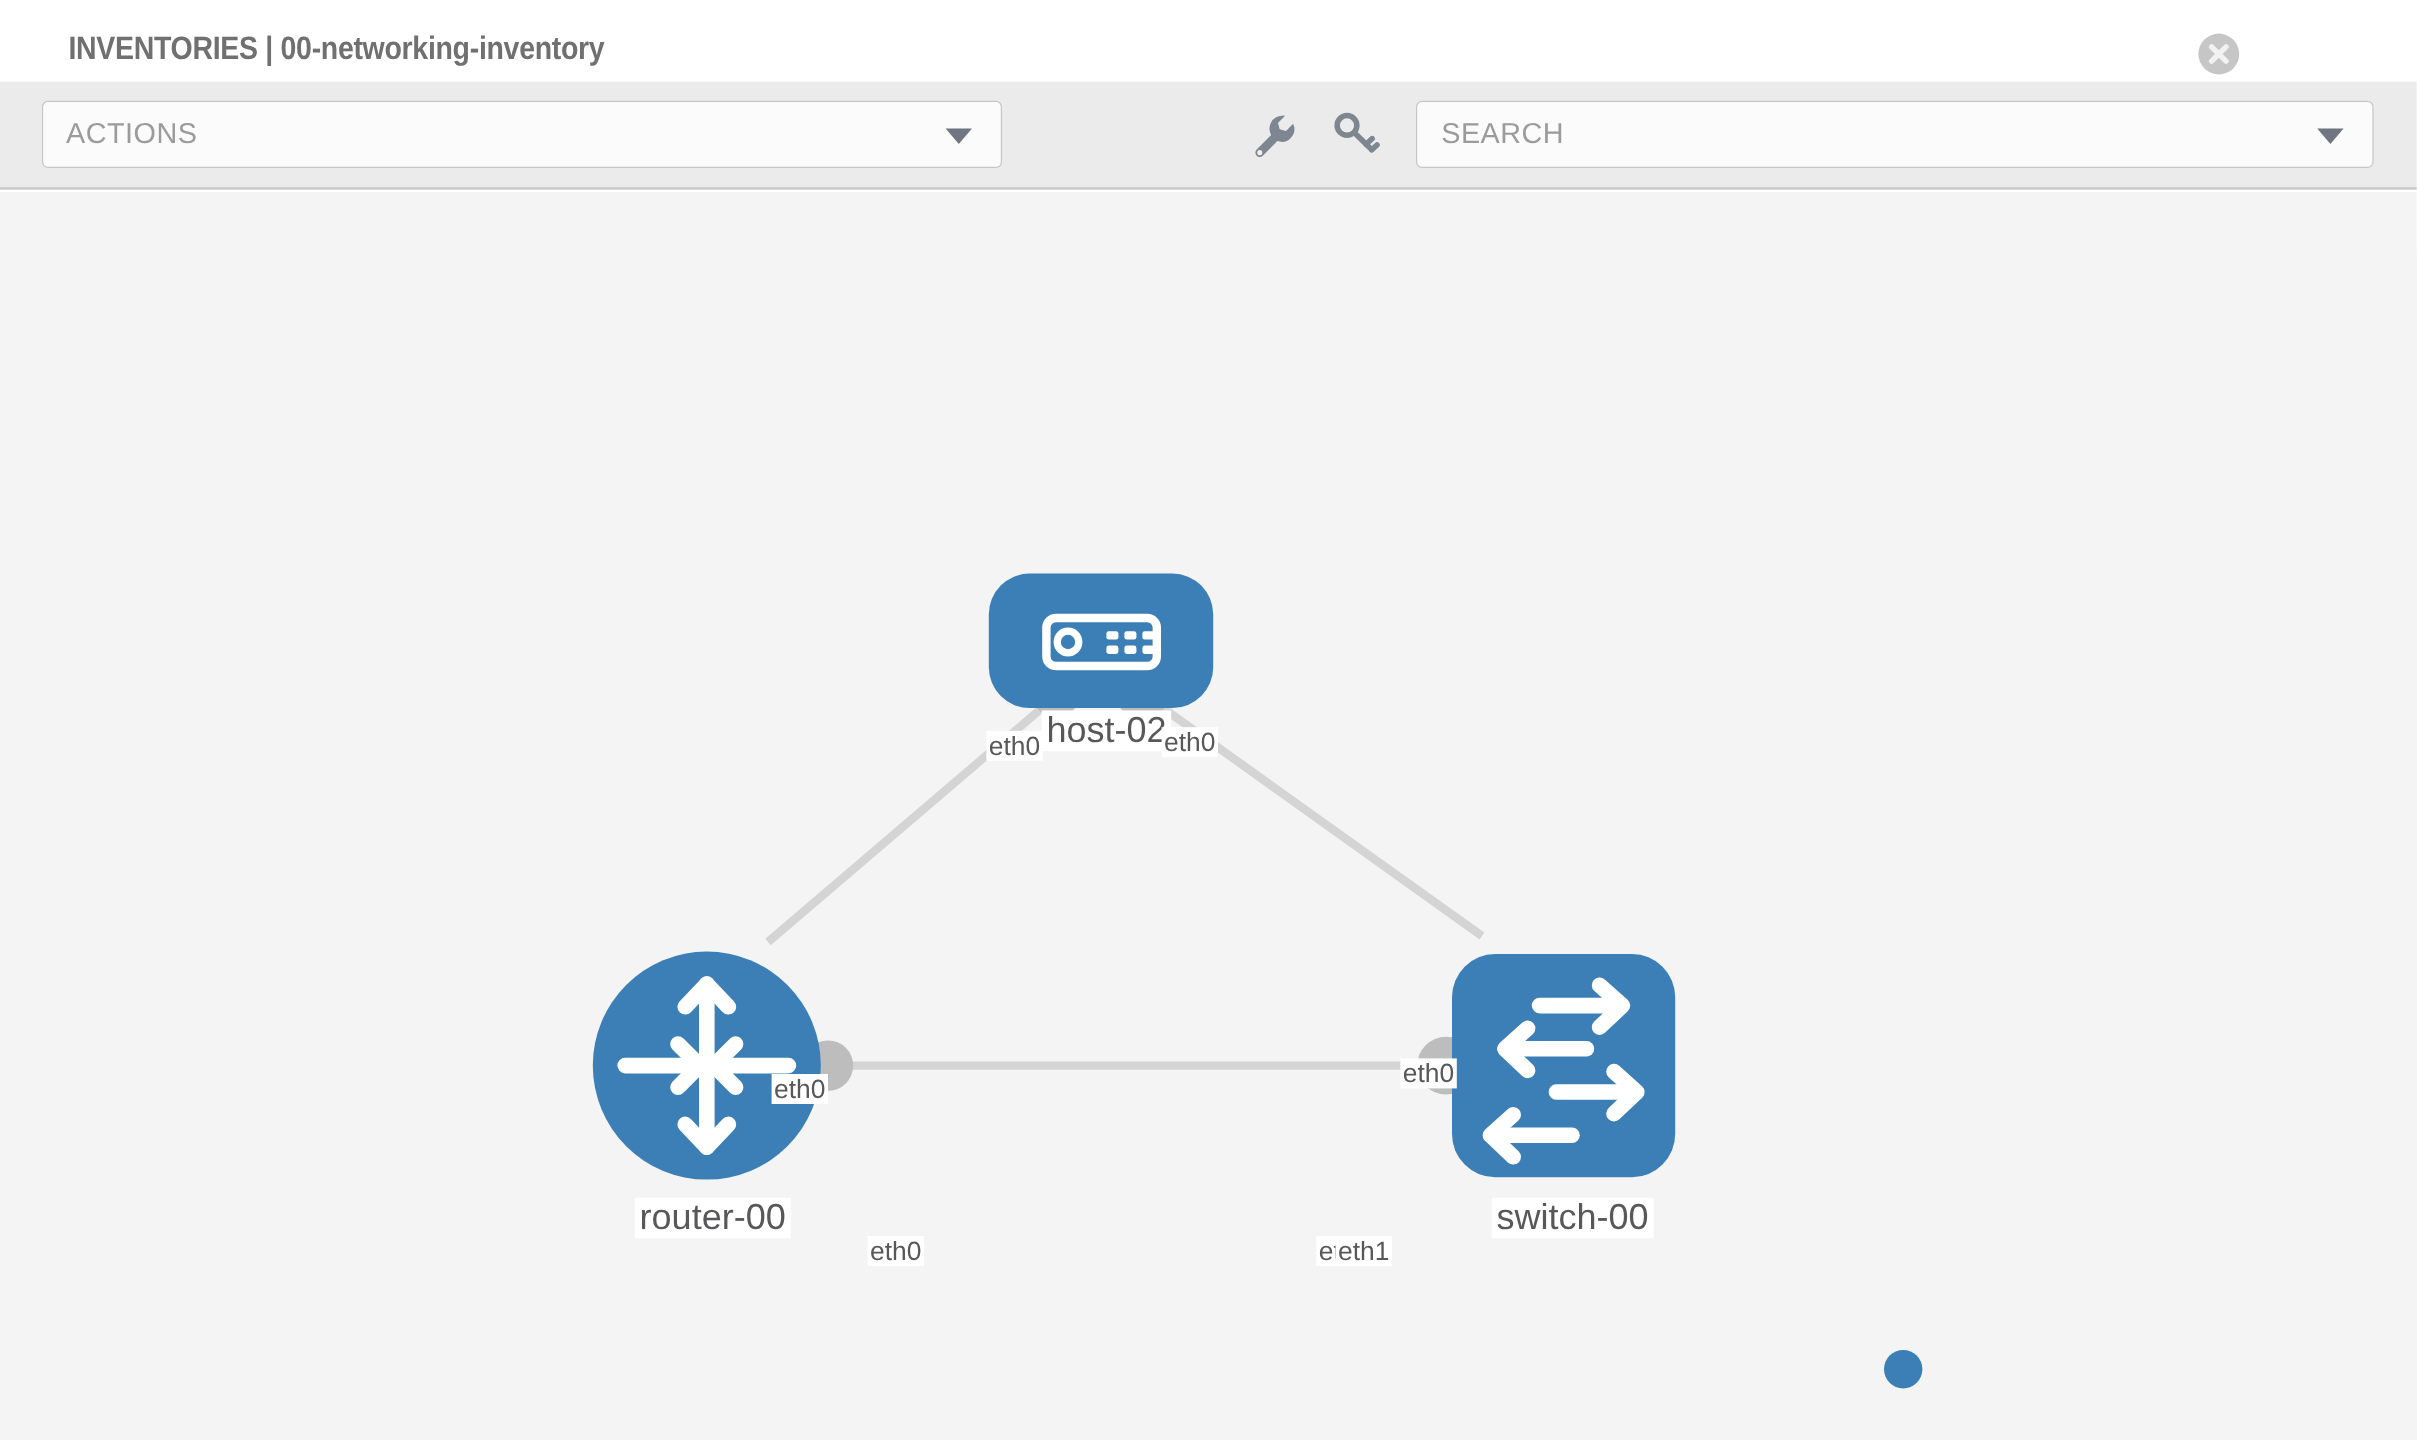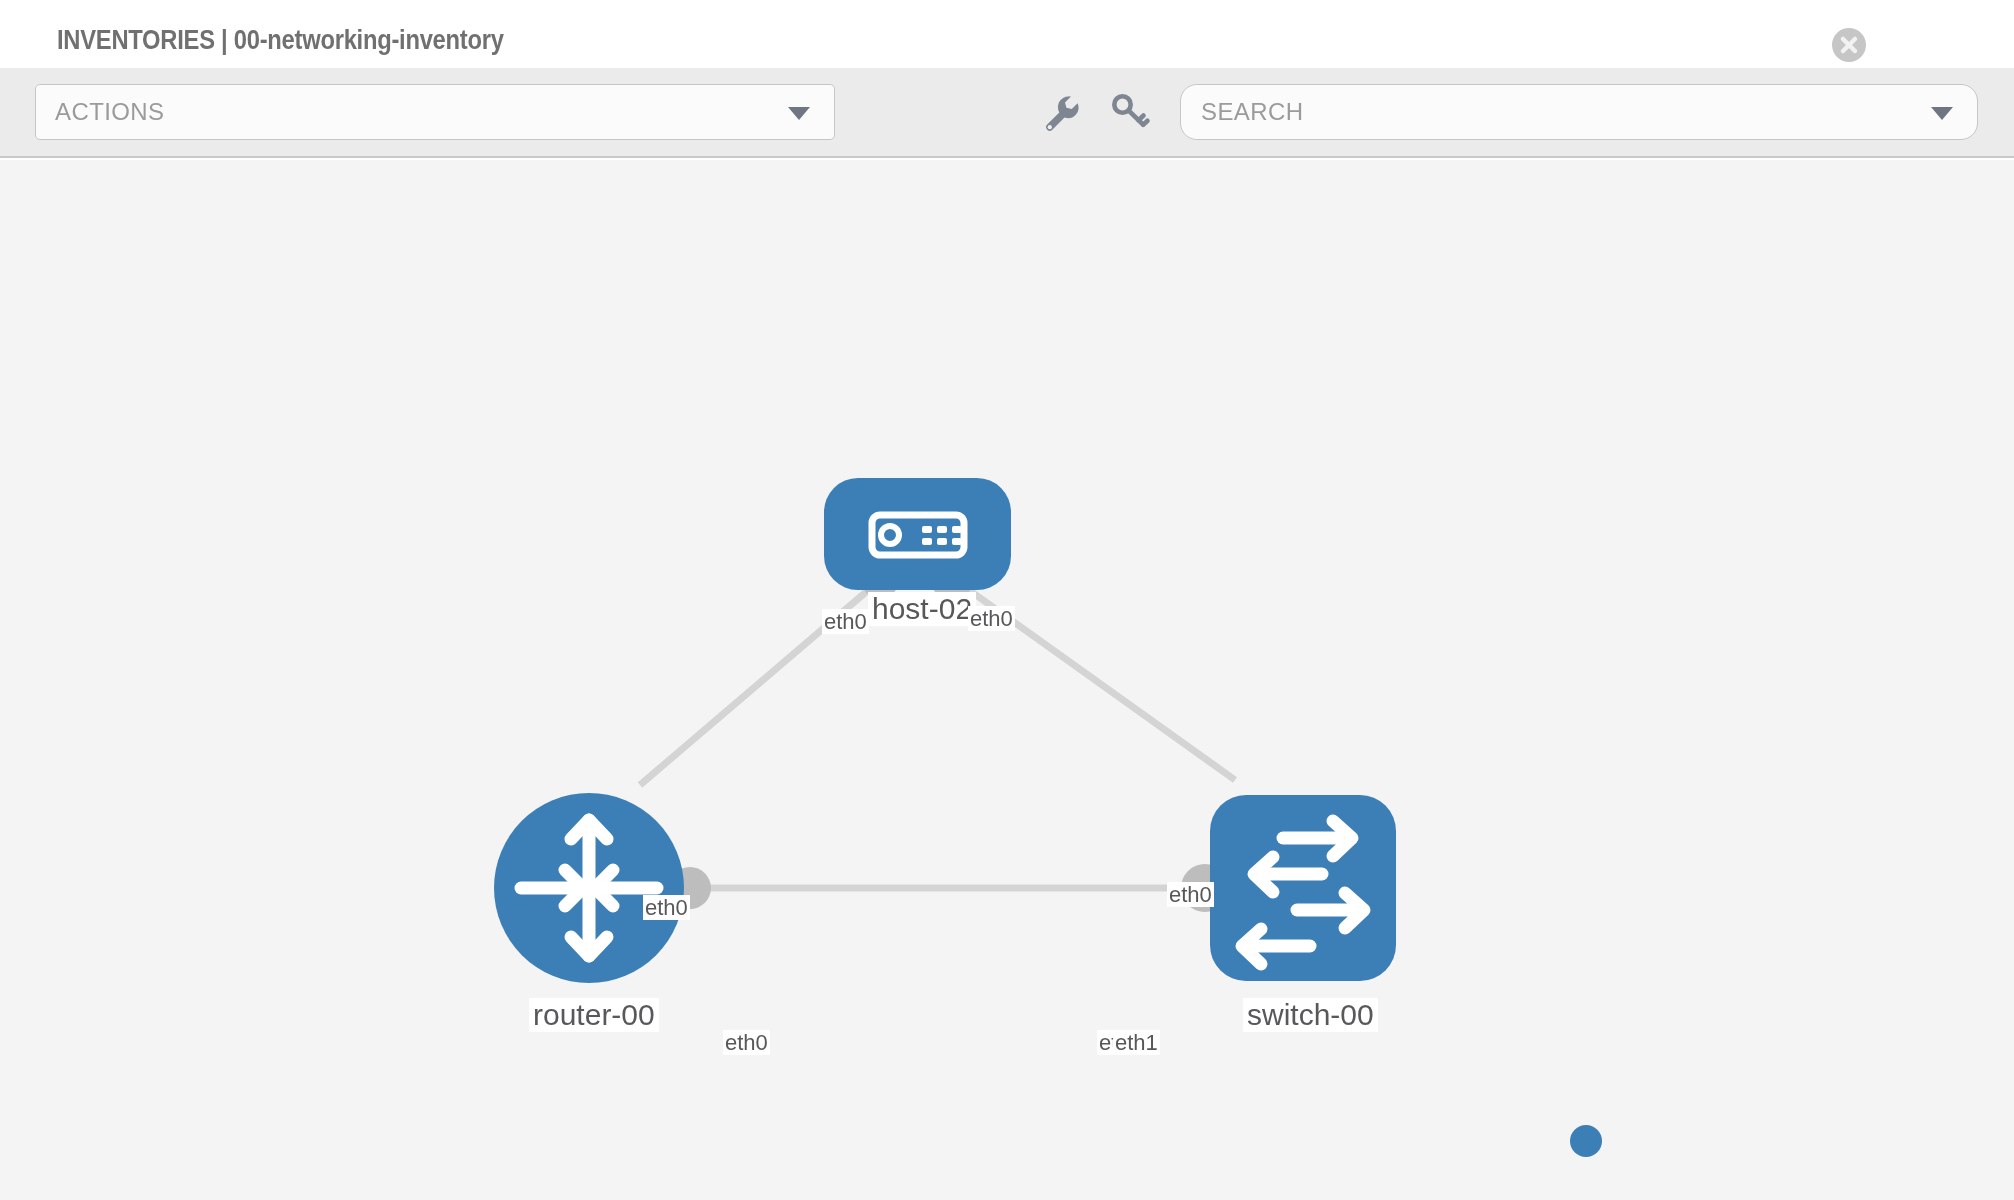--- a/index.html
+++ b/index.html
@@ -68,21 +68,21 @@
     width: 44px; height: 44px; cursor: pointer;
   }
   .wrench-icon { left: 1039px; }
   .key-icon    { left: 1107px; }
 
   .search-box {
     position: absolute; left: 1180px; top: 84px;
     width: 798px; height: 56px;
     background: #fbfbfb;
     border: 1px solid #c6c6c6;
-    border-radius: 17px;
+    border-radius: 5px;
   }
   .search-box .lbl {
     position: absolute; left: 20px; top: 13px;
     font-size: 24px; color: #9b9b9b;
     letter-spacing: 0.4px;
   }
   .search-box .caret { right: 24px; top: 22px; }
 
   
   .canvas {

